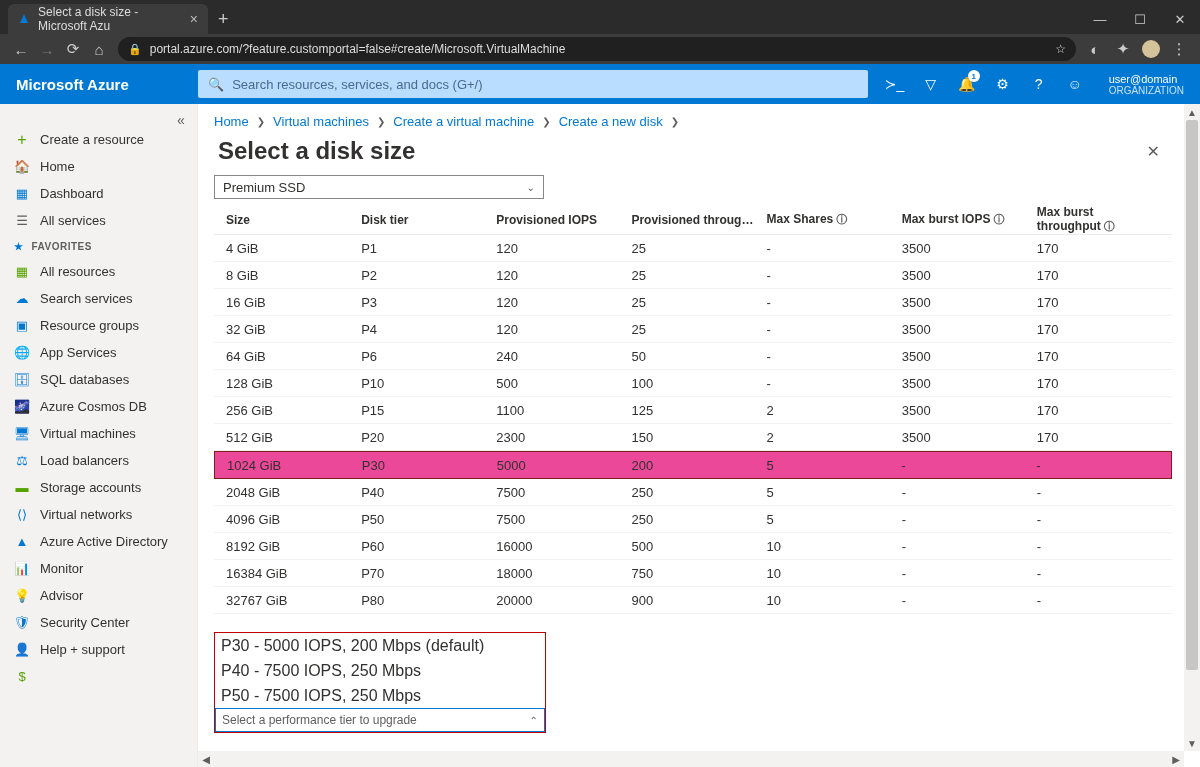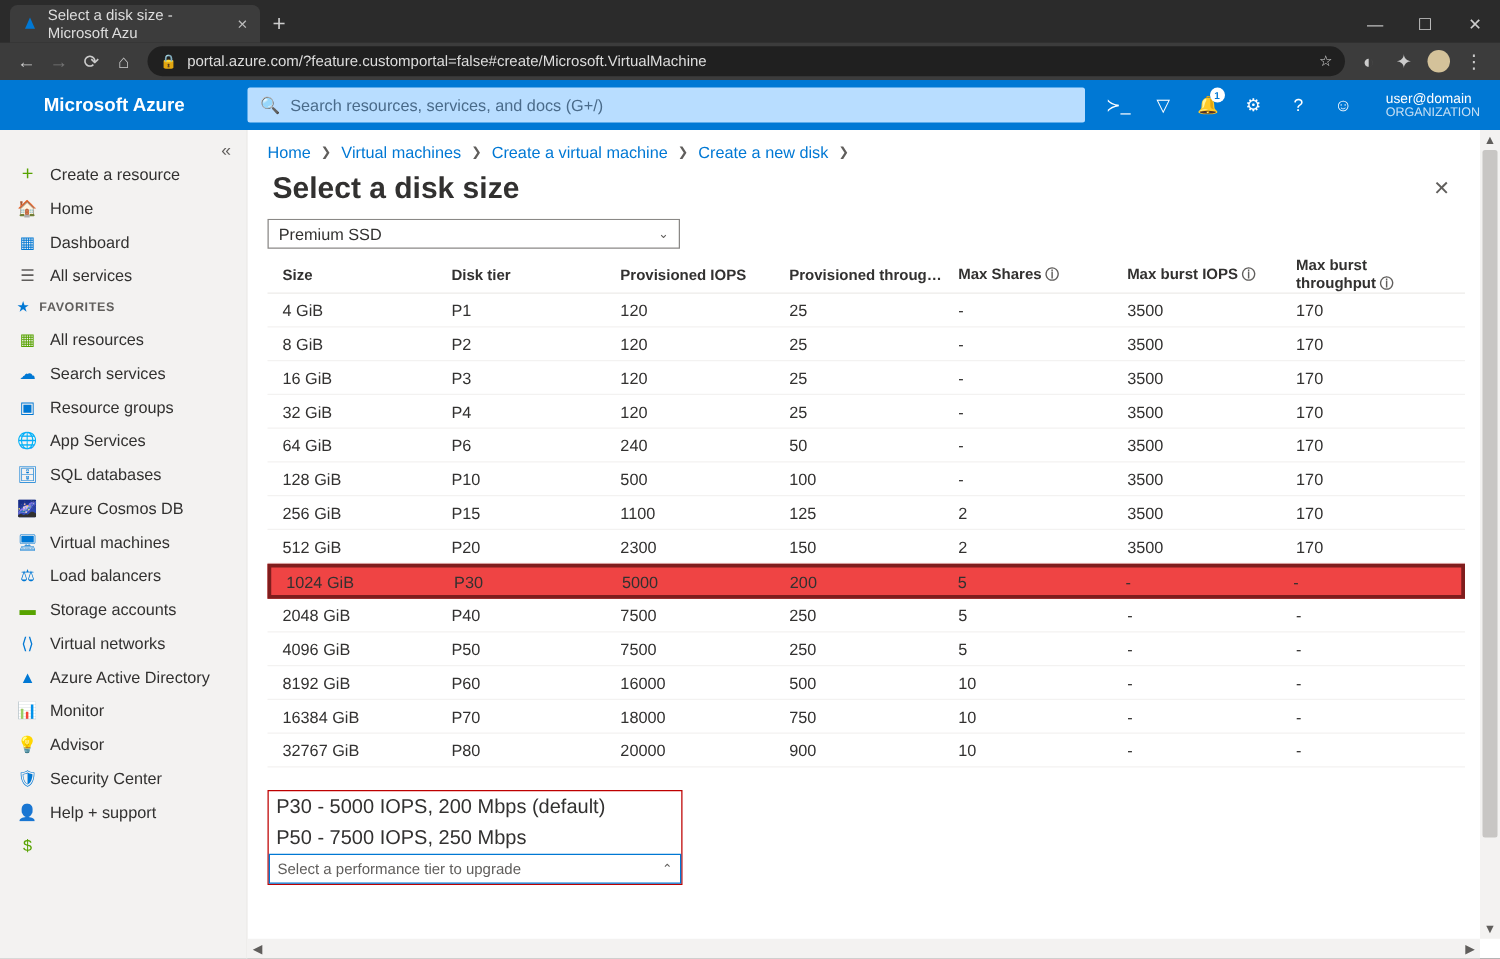--- a/index.html
+++ b/index.html
@@ -10,21 +10,21 @@
 .tab-close{margin-left:auto;color:#bbb;cursor:pointer;font-size:14px}
 .newtab{color:#ccc;padding:0 10px;font-size:18px;height:30px;display:flex;align-items:center;cursor:pointer}
 .win-controls{margin-left:auto;display:flex}
 .win-btn{width:40px;height:30px;display:flex;align-items:center;justify-content:center;color:#ccc;cursor:pointer;font-size:13px}
 .url-bar{height:30px;background:#3c3c3c;display:flex;align-items:center;padding:0 8px;color:#ccc}
 .url-btn{width:26px;height:26px;display:flex;align-items:center;justify-content:center;cursor:pointer;font-size:15px;color:#ccc}
 .url-field{background:#202020;border-radius:14px;height:24px;flex:1;display:flex;align-items:center;padding:0 10px;margin:0 6px;color:#ddd;font-size:12px}
 .url-field .lock{margin-right:8px;font-size:11px}
 .url-actions{display:flex;gap:2px}
 .azure-header{height:40px;background:#0078d4;display:flex;align-items:center;color:#fff}
-.azure-brand{width:198px;padding-left:35px;font-size:15px;font-weight:600}
+.azure-brand{width:198px;padding-left:16px;font-size:15px;font-weight:600}
 .search-box{flex:0 0 670px;height:28px;background:#b8ddff;border-radius:2px;display:flex;align-items:center;padding:0 10px;color:#4a6b8a;font-size:13px}
 .hdr-icons{margin-left:auto;display:flex;align-items:center;gap:0}
 .hdr-icon{width:36px;height:40px;display:flex;align-items:center;justify-content:center;cursor:pointer;font-size:14px;position:relative}
 .badge{position:absolute;top:6px;right:5px;background:#fff;color:#0078d4;border-radius:50%;width:12px;height:12px;font-size:8px;display:flex;align-items:center;justify-content:center;font-weight:700}
 .user-block{padding:0 16px;text-align:left;font-size:11px}
 .user-block .org{font-size:10px;color:#c7e0f4}
 .workspace{display:flex;height:663px;background:#fff}
 .sidebar{width:198px;background:#f3f2f1;border-right:1px solid #edebe9;overflow-y:auto;position:relative}
 .collapse-btn{position:absolute;top:6px;right:6px;width:20px;height:20px;display:flex;align-items:center;justify-content:center;color:#605e5c;cursor:pointer;font-size:14px}
 .sb-item{display:flex;align-items:center;height:27px;padding:0 14px;cursor:pointer;color:#323130;font-size:13px}
@@ -37,21 +37,21 @@
 .breadcrumb a{color:#0078d4;text-decoration:none;cursor:pointer}
 .breadcrumb .sep{margin:0 8px;color:#605e5c;font-size:10px}
 .page-title{font-size:24px;font-weight:600;padding:4px 20px 10px;display:flex;align-items:center}
 .close-x{margin-left:auto;margin-right:20px;cursor:pointer;font-size:16px;color:#605e5c;font-weight:400}
 .content{padding:0 16px;height:560px;overflow:hidden;position:relative}
 .dd{height:24px;border:1px solid #8a8886;display:flex;align-items:center;padding:0 8px;cursor:pointer;font-size:13px;background:#fff}
 .dd .chev{margin-left:auto;font-size:10px;color:#605e5c}
 .table{margin-top:6px;width:958px}
 .thead{display:flex;height:30px;align-items:center;border-bottom:1px solid #edebe9;font-size:12px;font-weight:600;color:#323130}
 .row{display:flex;height:27px;align-items:center;border-bottom:1px solid #f3f2f1;font-size:13px;padding-left:12px}
-.row.sel{background:#ef4444;border:3px solid #7f1d1d;height:28px}
+.row.sel{background:#ec4899;border:1px solid #7f1d1d;height:28px}
 .thead{padding-left:12px}
 .c1{width:138px}.c2{width:138px}.c3{width:138px}.c4{width:138px}.c5{width:138px}.c6{width:138px}.c7{width:138px}
 .info{color:#605e5c;font-size:11px;margin-left:3px}
 .perf-box{margin-top:18px;width:332px;border:1px solid #be0000}
 .perf-item{height:25px;display:flex;align-items:center;padding:0 6px;font-size:16px;cursor:pointer}
 .perf-select{height:24px;border:1px solid #0078d4;display:flex;align-items:center;padding:0 6px;font-size:12px;color:#605e5c;cursor:pointer}
 .perf-select .chev{margin-left:auto;font-size:10px}
 .vscroll{position:absolute;right:0;top:0;bottom:16px;width:16px;background:#f3f2f1}
 .vthumb{position:absolute;left:2px;right:2px;top:0;height:550px;background:#c8c6c4;border-radius:2px}
 .hscroll{position:absolute;left:0;right:16px;bottom:0;height:16px;background:#f3f2f1}
@@ -366,20 +366,21 @@
               <div class="c5">10</div>
               <div class="c6">-</div>
               <div class="c7">-</div>
             </div>
           </div>
       </div>
 
       <div class="perf-box">
         <div id="perf-opts">
             <div class="perf-item">P30 - 5000 IOPS, 200 Mbps (default)</div>
+            <div class="perf-item">P40 - 7500 IOPS, 250 Mbps</div>
             <div class="perf-item">P50 - 7500 IOPS, 250 Mbps</div>
           </div>
         <div class="perf-select">
           <span>Select a performance tier to upgrade</span>
           <span class="chev">⌃</span>
         </div>
       </div>
 
     </div>
 

